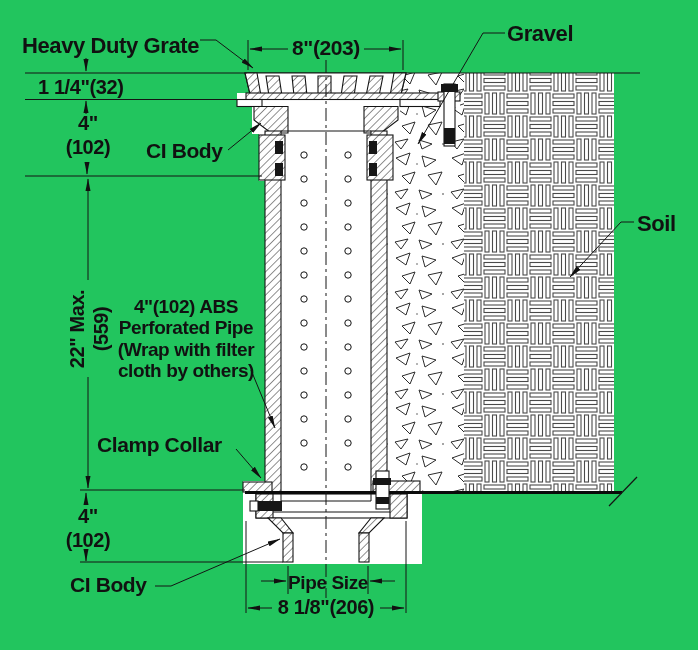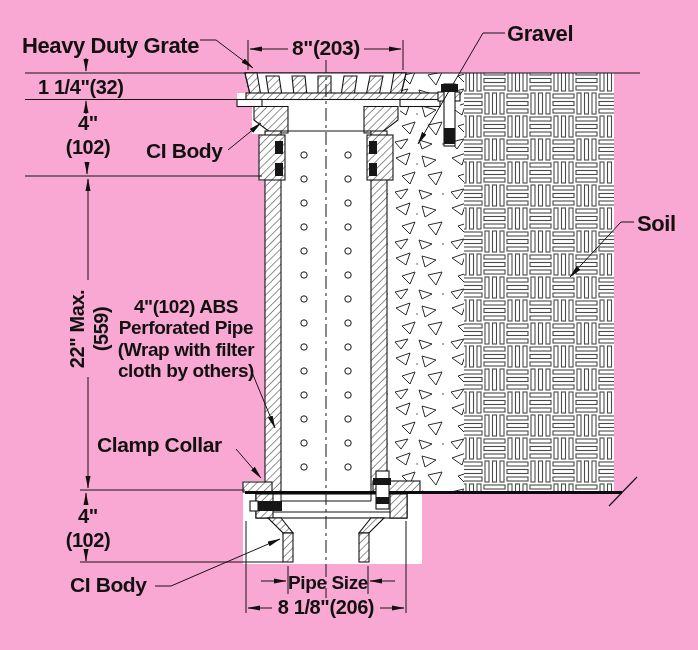--- a/index.html
+++ b/index.html
@@ -1,16 +1,16 @@
 <!DOCTYPE html>
 <html><head>
 <meta charset="utf-8">
 <style>
   html,body{margin:0;padding:0;background:#fff;}
-  .stage{position:relative;width:698px;height:650px;background:#f9a8d4;overflow:hidden;}
+  .stage{position:relative;width:698px;height:650px;background:#22c55e;overflow:hidden;}
   svg{display:block;}
   .lbl{font-family:"Liberation Sans",sans-serif;font-weight:bold;fill:#111;letter-spacing:-0.4px;}
   .s22{font-size:22px;}
   .s21{font-size:21px;}
   .s20{font-size:20px;}
   .s19{font-size:19px;}
   .thin{stroke:#141414;stroke-width:1;fill:none;}
   .med{stroke:#141414;stroke-width:1.2;fill:none;}
   .thick{stroke:#0a0a0a;stroke-width:3;fill:none;}
   .part{stroke:#141414;stroke-width:1.1;}

